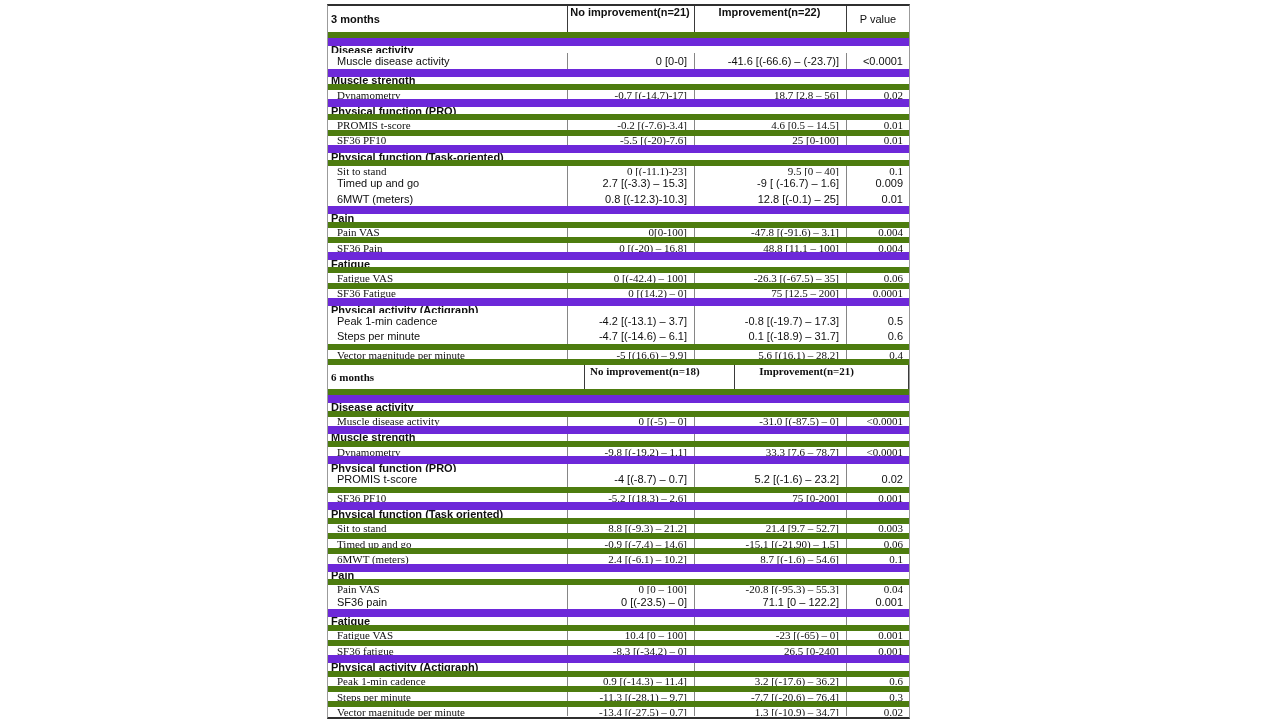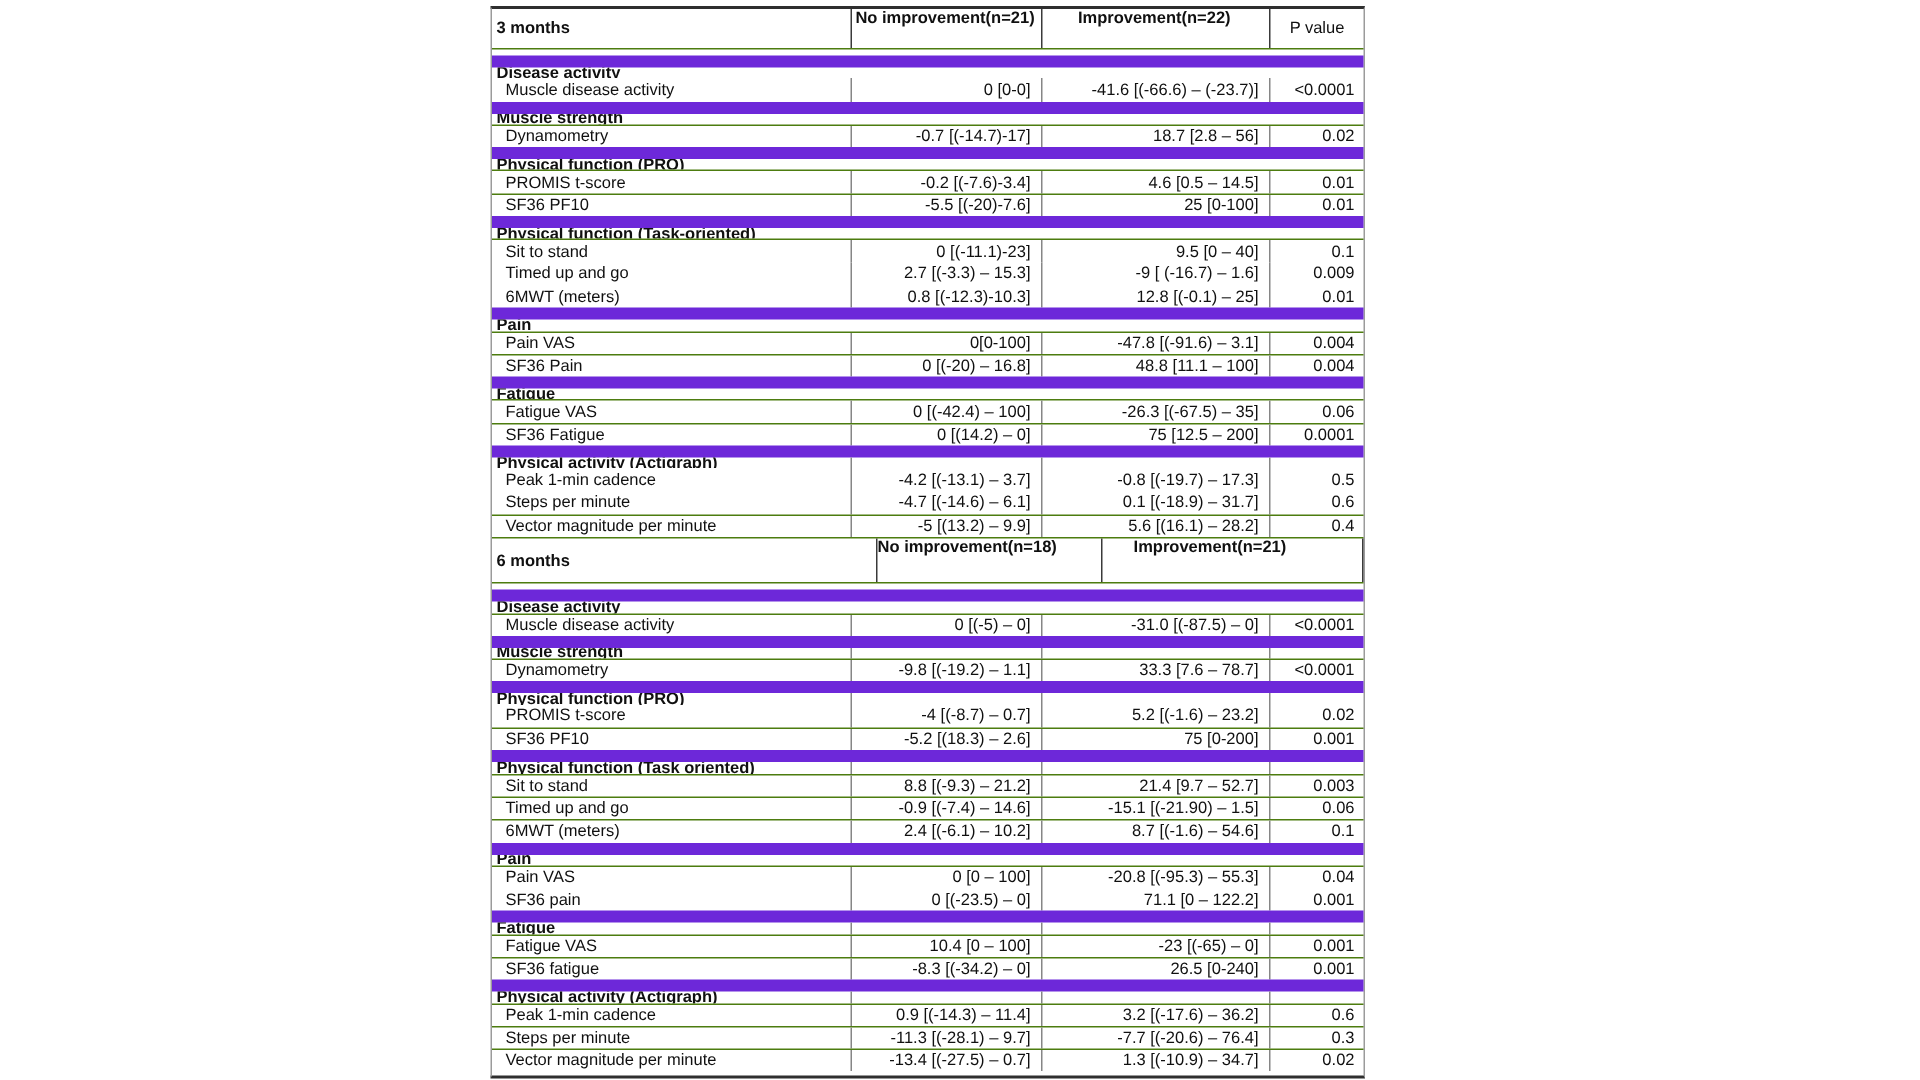--- a/index.html
+++ b/index.html
@@ -13,21 +13,21 @@
     box-sizing:content-box;
     border-top:2px solid #2f2f2f; border-bottom:2px solid #2f2f2f;
     border-left:1px solid #9b9b9b; border-right:1px solid #9b9b9b;
     display:flex; flex-direction:column; background:#fff;
   }
   .row { display:flex; flex:0 0 15.3px; min-height:0; box-sizing:border-box; align-items:stretch; }
   .row.hdr1 { flex:0 0 26px; }
   .row.hdr2 { flex:0 0 30px;gap:28px; }
   .row.sp   { flex:0 0 5px; }
   .bt-dark { border-top:8px solid #6d28d9; }
-  .bt-gray { border-top:1px solid #4d7c0f; }
+  .bt-gray { border-top:6px solid #4d7c0f;font-family:Liberation Serif, serif; }
   .c {
     box-sizing:border-box; display:flex; align-items:center;
     font-size:11px; line-height:12px; white-space:nowrap; overflow:hidden;
   }
   .c1 { width:239px; padding-left:9px; }
   .c1.secfull { width:100%; padding-left:3px; font-weight:bold; }
   .c1.sec { padding-left:3px; font-weight:bold; }
   .c2 { width:127px; justify-content:flex-end; padding-right:7px; }
   .c3 { width:152px; justify-content:flex-end; padding-right:7px; }
   .c4 { flex:1; justify-content:flex-end; padding-right:6px; }
@@ -154,21 +154,21 @@
       <div class="c c4 vd">0.5</div>
     </div>
     <div class="row">
       <div class="c c1">Steps per minute</div>
       <div class="c c2 vd">-4.7 [(-14.6) – 6.1]</div>
       <div class="c c3 vd">0.1 [(-18.9) – 31.7]</div>
       <div class="c c4 vd">0.6</div>
     </div>
     <div class="row bt-gray">
       <div class="c c1">Vector magnitude per minute</div>
-      <div class="c c2 vd">-5 [(13.2) – 9.9]</div>
+      <div class="c c2 vd">-5 [(16.6) – 9.9]</div>
       <div class="c c3 vd">5.6 [(16.1) – 28.2]</div>
       <div class="c c4 vd">0.4</div>
     </div>
     <div class="row hdr2 bt-gray">
       <div class="c c1 period">6 months</div>
       <div class="c c2 hcell hvd">
         <div class="">No improvement</div>
         <div class="">(n=18)</div>
       </div>
       <div class="c c3 hcell hvd">

